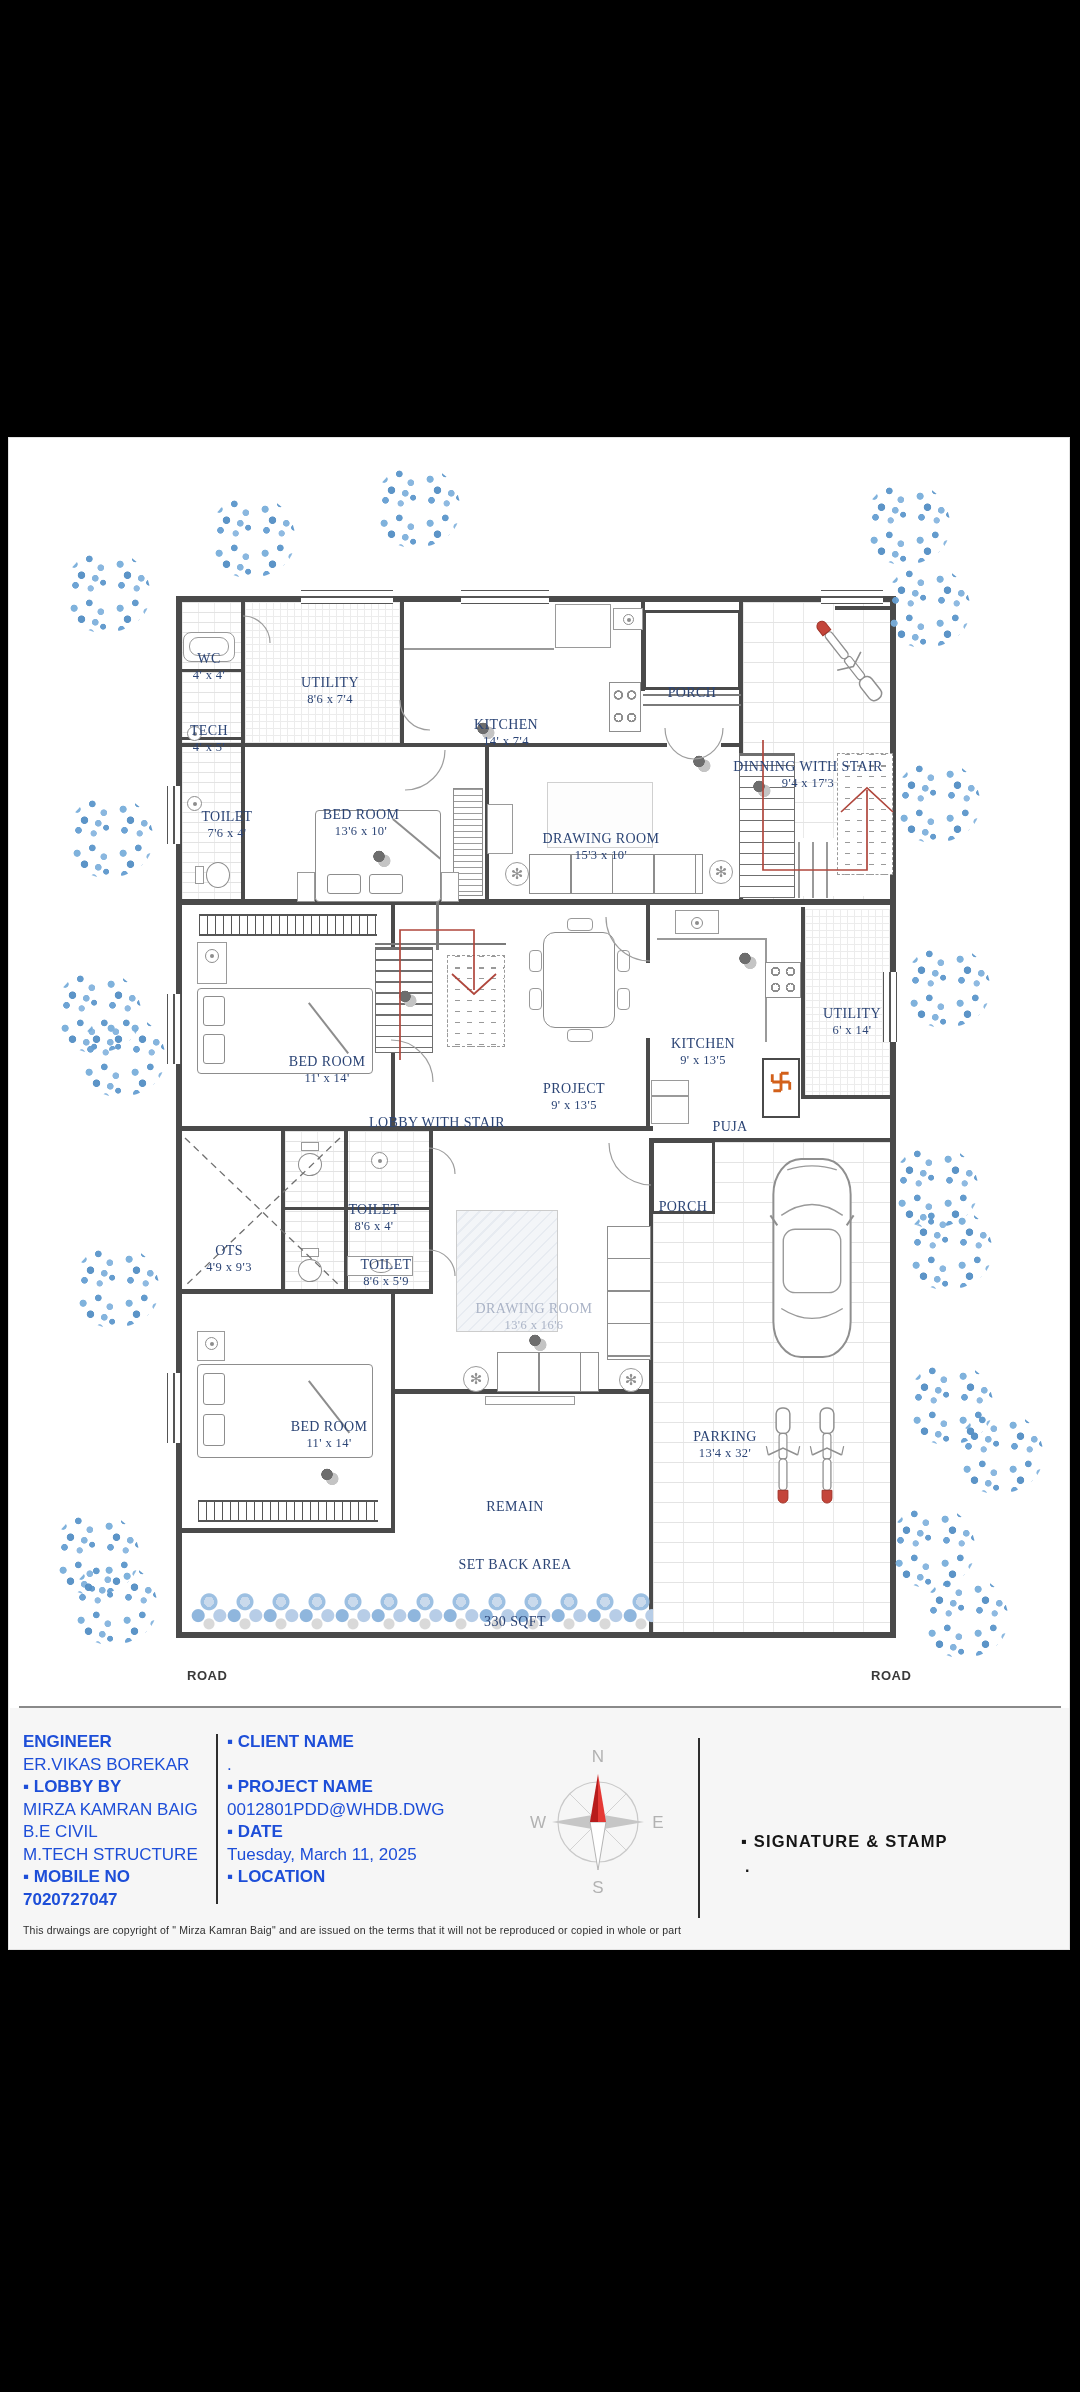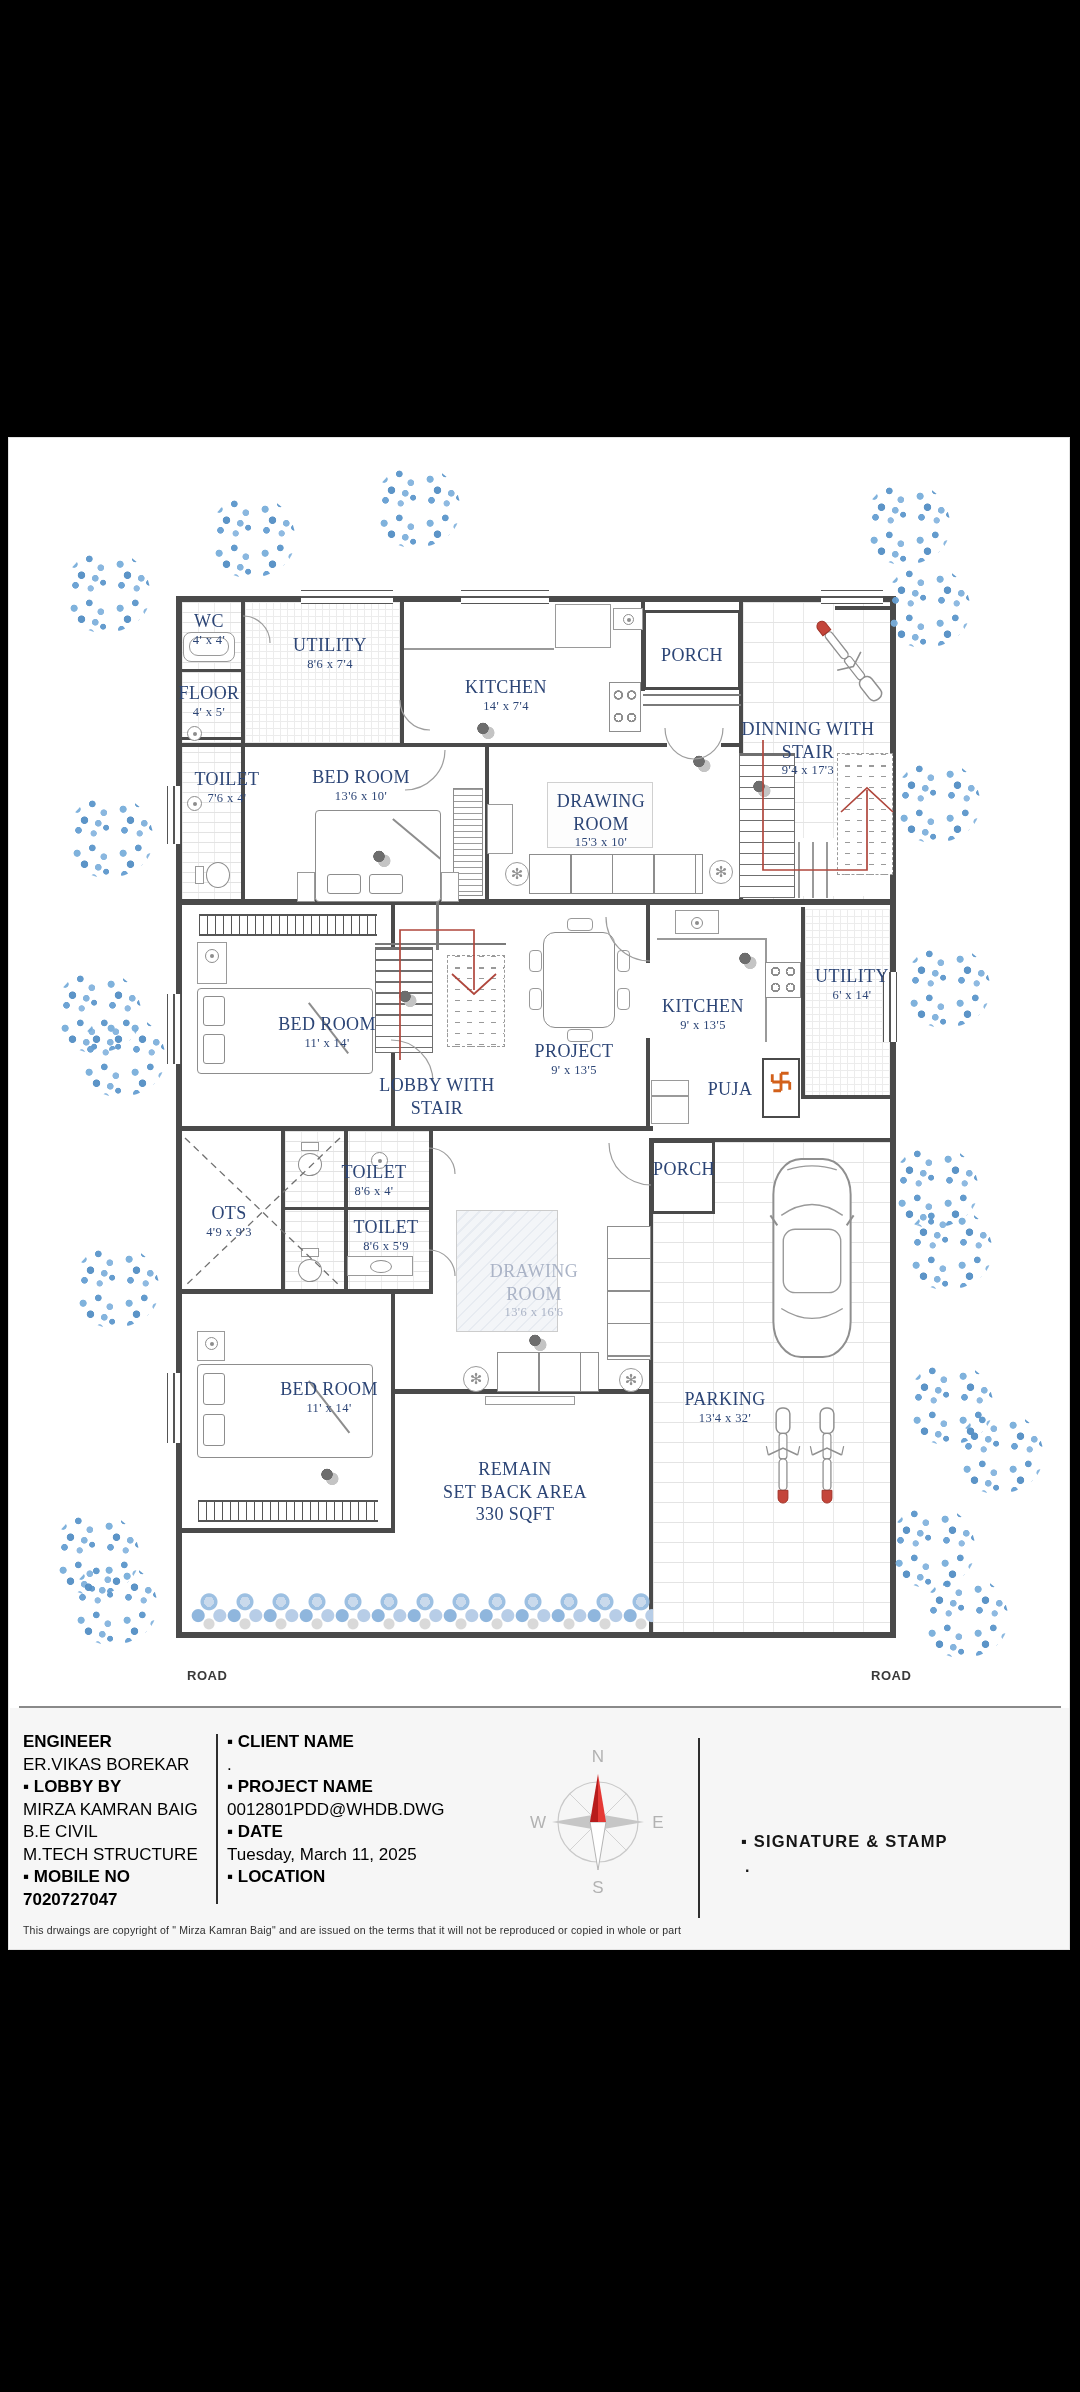--- a/index.html
+++ b/index.html
@@ -69,31 +69,31 @@
     background-size:46px 44px;}
   .flowerbed{position:absolute;height:46px;background-repeat:repeat-x;
     background-image:
       radial-gradient(circle at 50% 30%,#cadaec 0 5px,#9dc0e2 5px 8px,transparent 9px),
       radial-gradient(circle at 20% 60%,#8fb6dd 0 6px,transparent 7px),
       radial-gradient(circle at 80% 60%,#b7cde7 0 6px,transparent 7px),
       radial-gradient(circle at 50% 78%,#d9d9d9 0 5px,transparent 6px);
     background-size:36px 46px;}
   
   .rlabel{position:absolute;text-align:center;font-family:"Liberation Serif",serif;color:#2c4576;line-height:1.25;letter-spacing:.4px;}
-  .rlabel .nm{display:block;font-size:18px;}
+  .rlabel .nm{display:block;font-size:14px;margin-top:40px;}
   .rlabel .dim{display:block;font-size:12.5px;}
   .rlabel.light{color:#aab3c6;}
   .plan-title{position:absolute;text-align:center;font-family:"Liberation Serif",serif;color:#27406e;
               font-size:19px;line-height:1.35;letter-spacing:1px;}
   .road{position:absolute;font-size:13px;font-weight:bold;color:#3a3a3a;letter-spacing:.5px;}
   
   .tb-bg{position:absolute;left:1px;top:1270px;width:1059px;height:241px;background:#f6f6f6;}
   .tb-hr{position:absolute;left:10px;top:1268px;width:1042px;height:2px;background:#8a8a8a;}
   .tb-vr{position:absolute;width:2px;background:#2e2e2e;}
-  .tb-col{position:absolute;color:#000000;font-size:17px;line-height:22.5px;white-space:nowrap;}
+  .tb-col{position:absolute;color:#1d4ed8;font-size:17px;line-height:22.5px;white-space:nowrap;}
   .tb-col .b{font-weight:bold;}
   .plot-size{position:absolute;font-size:84px;font-weight:bold;color:#5d5d5d;line-height:1;letter-spacing:-1px;}
   .sig{position:absolute;font-size:16.5px;font-weight:bold;color:#151515;letter-spacing:1.2px;}
   .sigv{position:absolute;font-size:16px;font-weight:bold;color:#151515;}
   .copyright{position:absolute;font-size:10.5px;color:#2e2e2e;letter-spacing:.2px;}
   svg{display:block;}
 </style>
 </head>
 <body>
 
@@ -364,21 +364,21 @@
   <div class="tree" style="left:880px;top:1068px;"></div>
   <div class="tree" style="left:913px;top:1138px;"></div>
 
   <div class="flowerbed" style="left:182px;top:1150px;width:462px;"></div>
 
   <div class="rlabel" style="left:168px;top:172px;width:64px;">
     <span class="nm">WC</span>
     <span class="dim">4' x 4'</span>
   </div>
   <div class="rlabel" style="left:168px;top:244px;width:64px;">
-    <span class="nm">FLOOR</span>
+    <span class="nm">TECH</span>
     <span class="dim">4' x 5'</span>
   </div>
   <div class="rlabel" style="left:178px;top:330px;width:80px;">
     <span class="nm">TOILET</span>
     <span class="dim">7'6 x 4'</span>
   </div>
   <div class="rlabel" style="left:255px;top:196px;width:132px;">
     <span class="nm">UTILITY</span>
     <span class="dim">8'6 x 7'4</span>
   </div>

